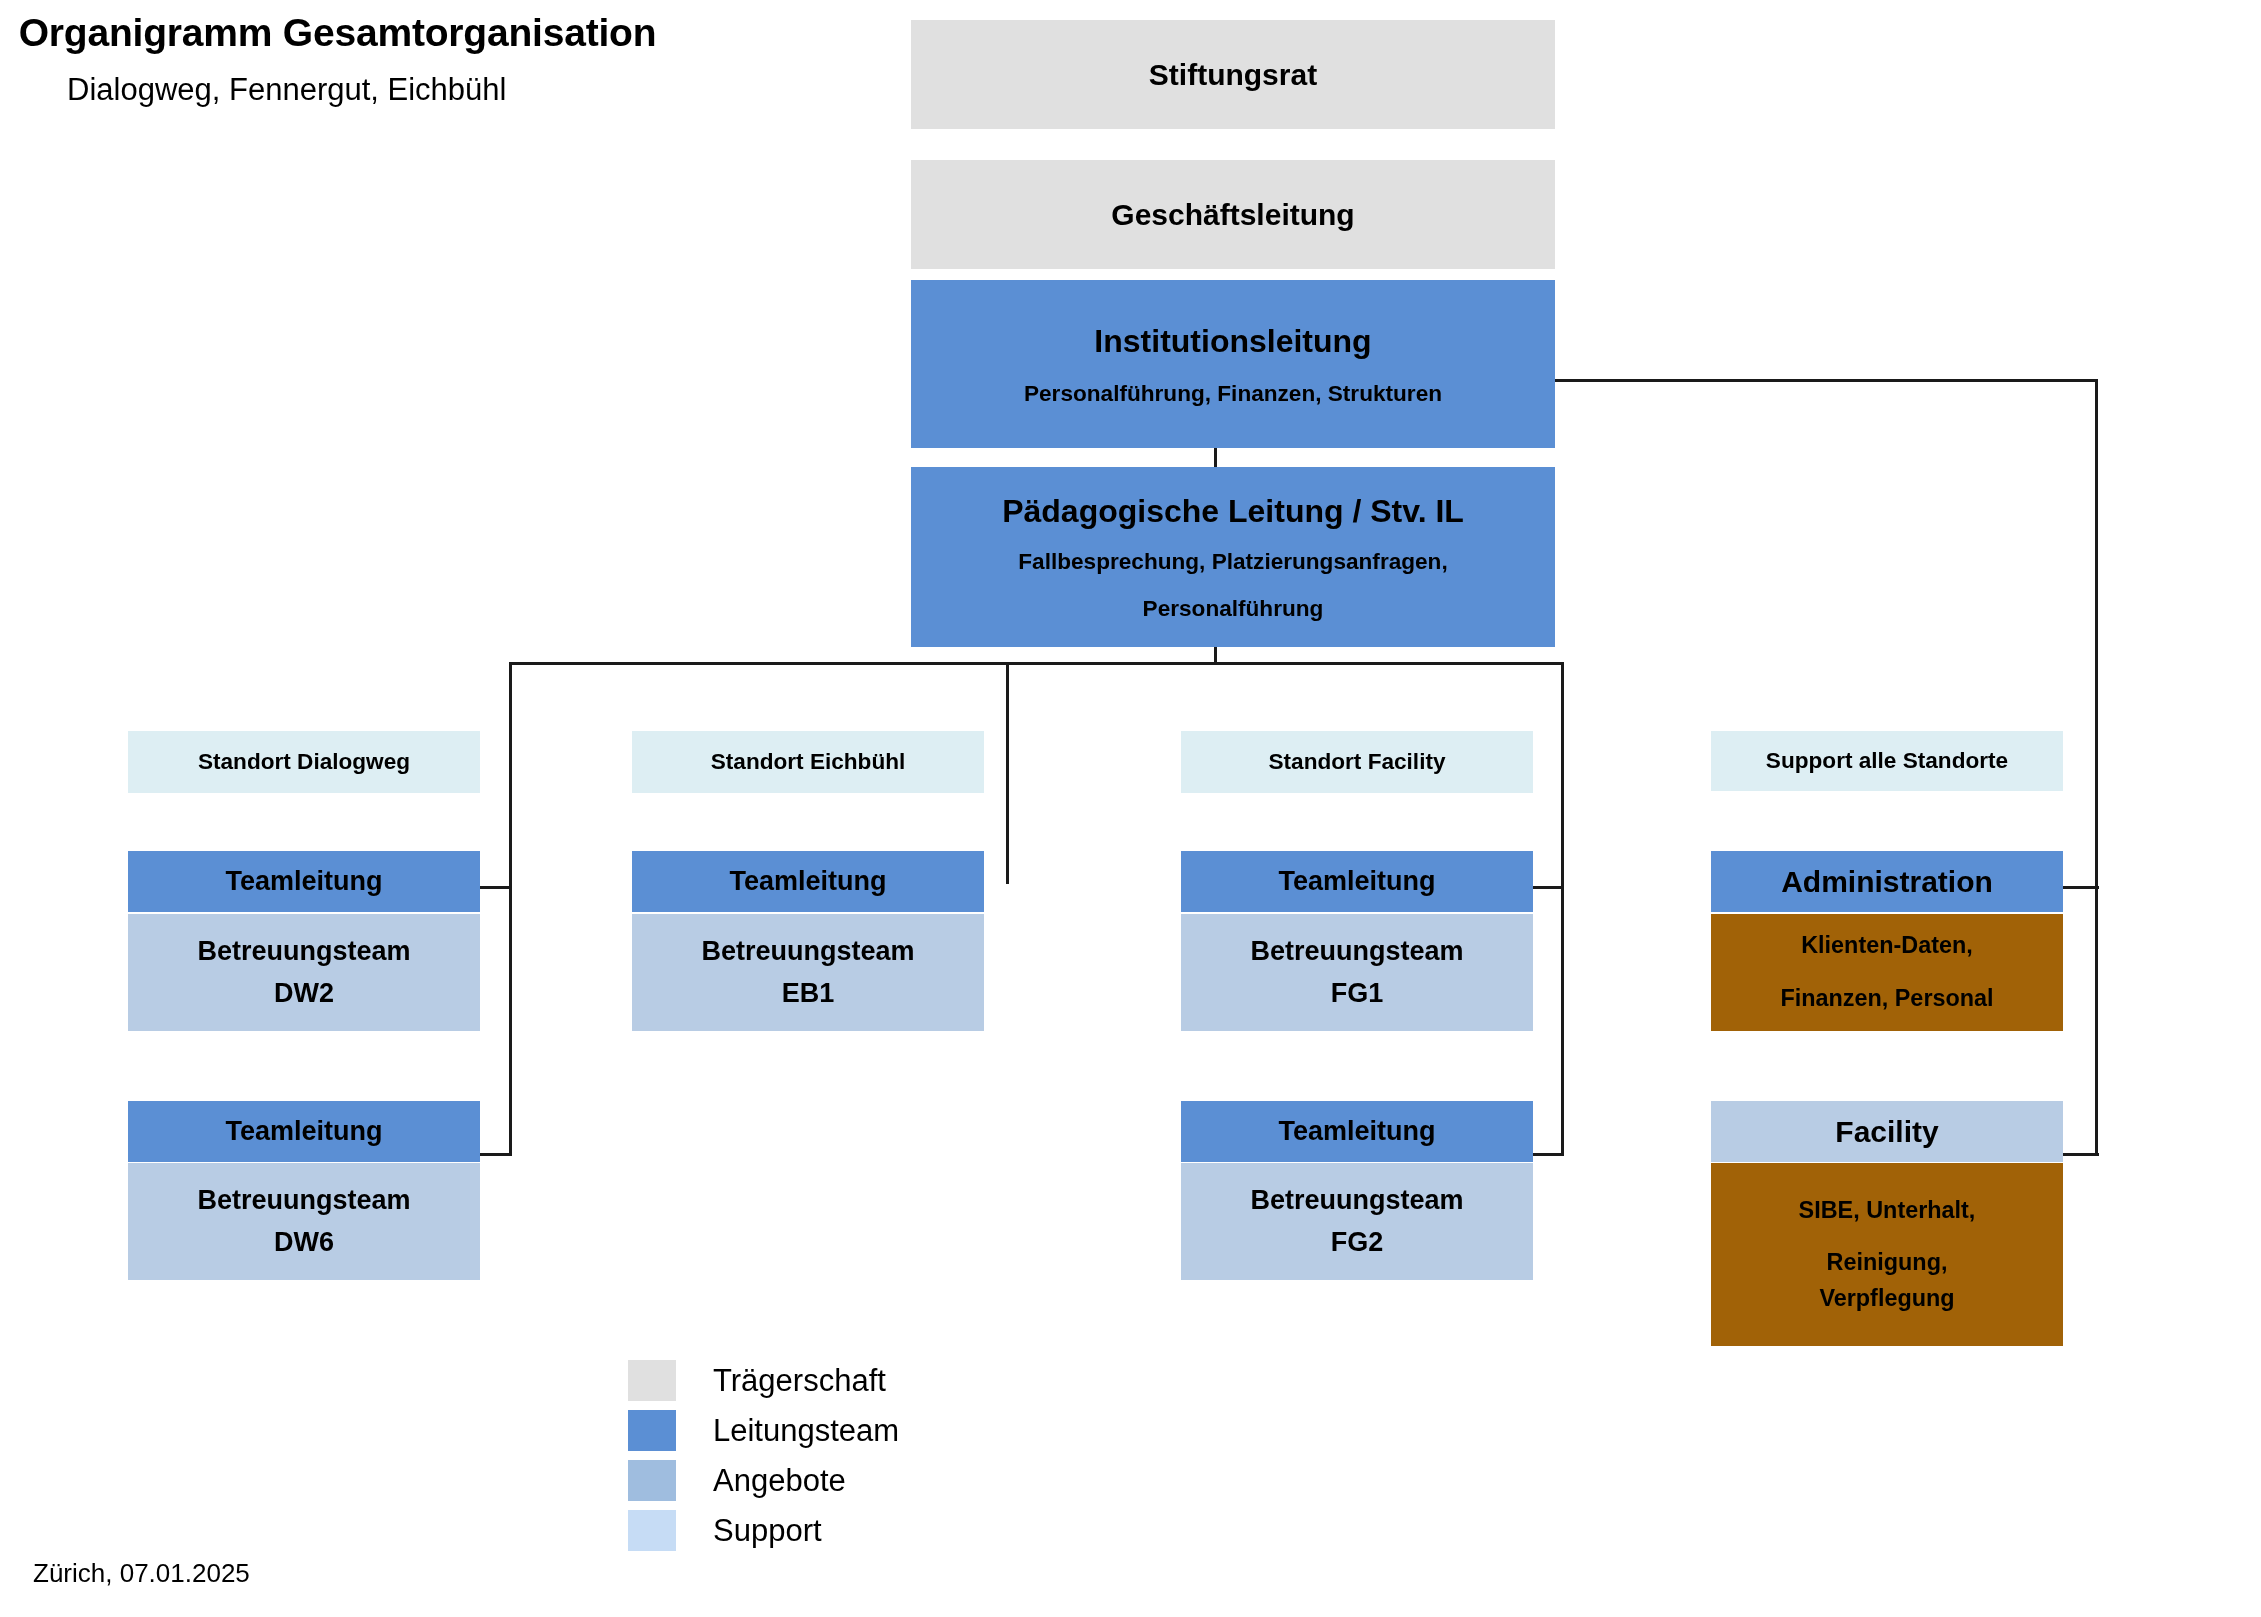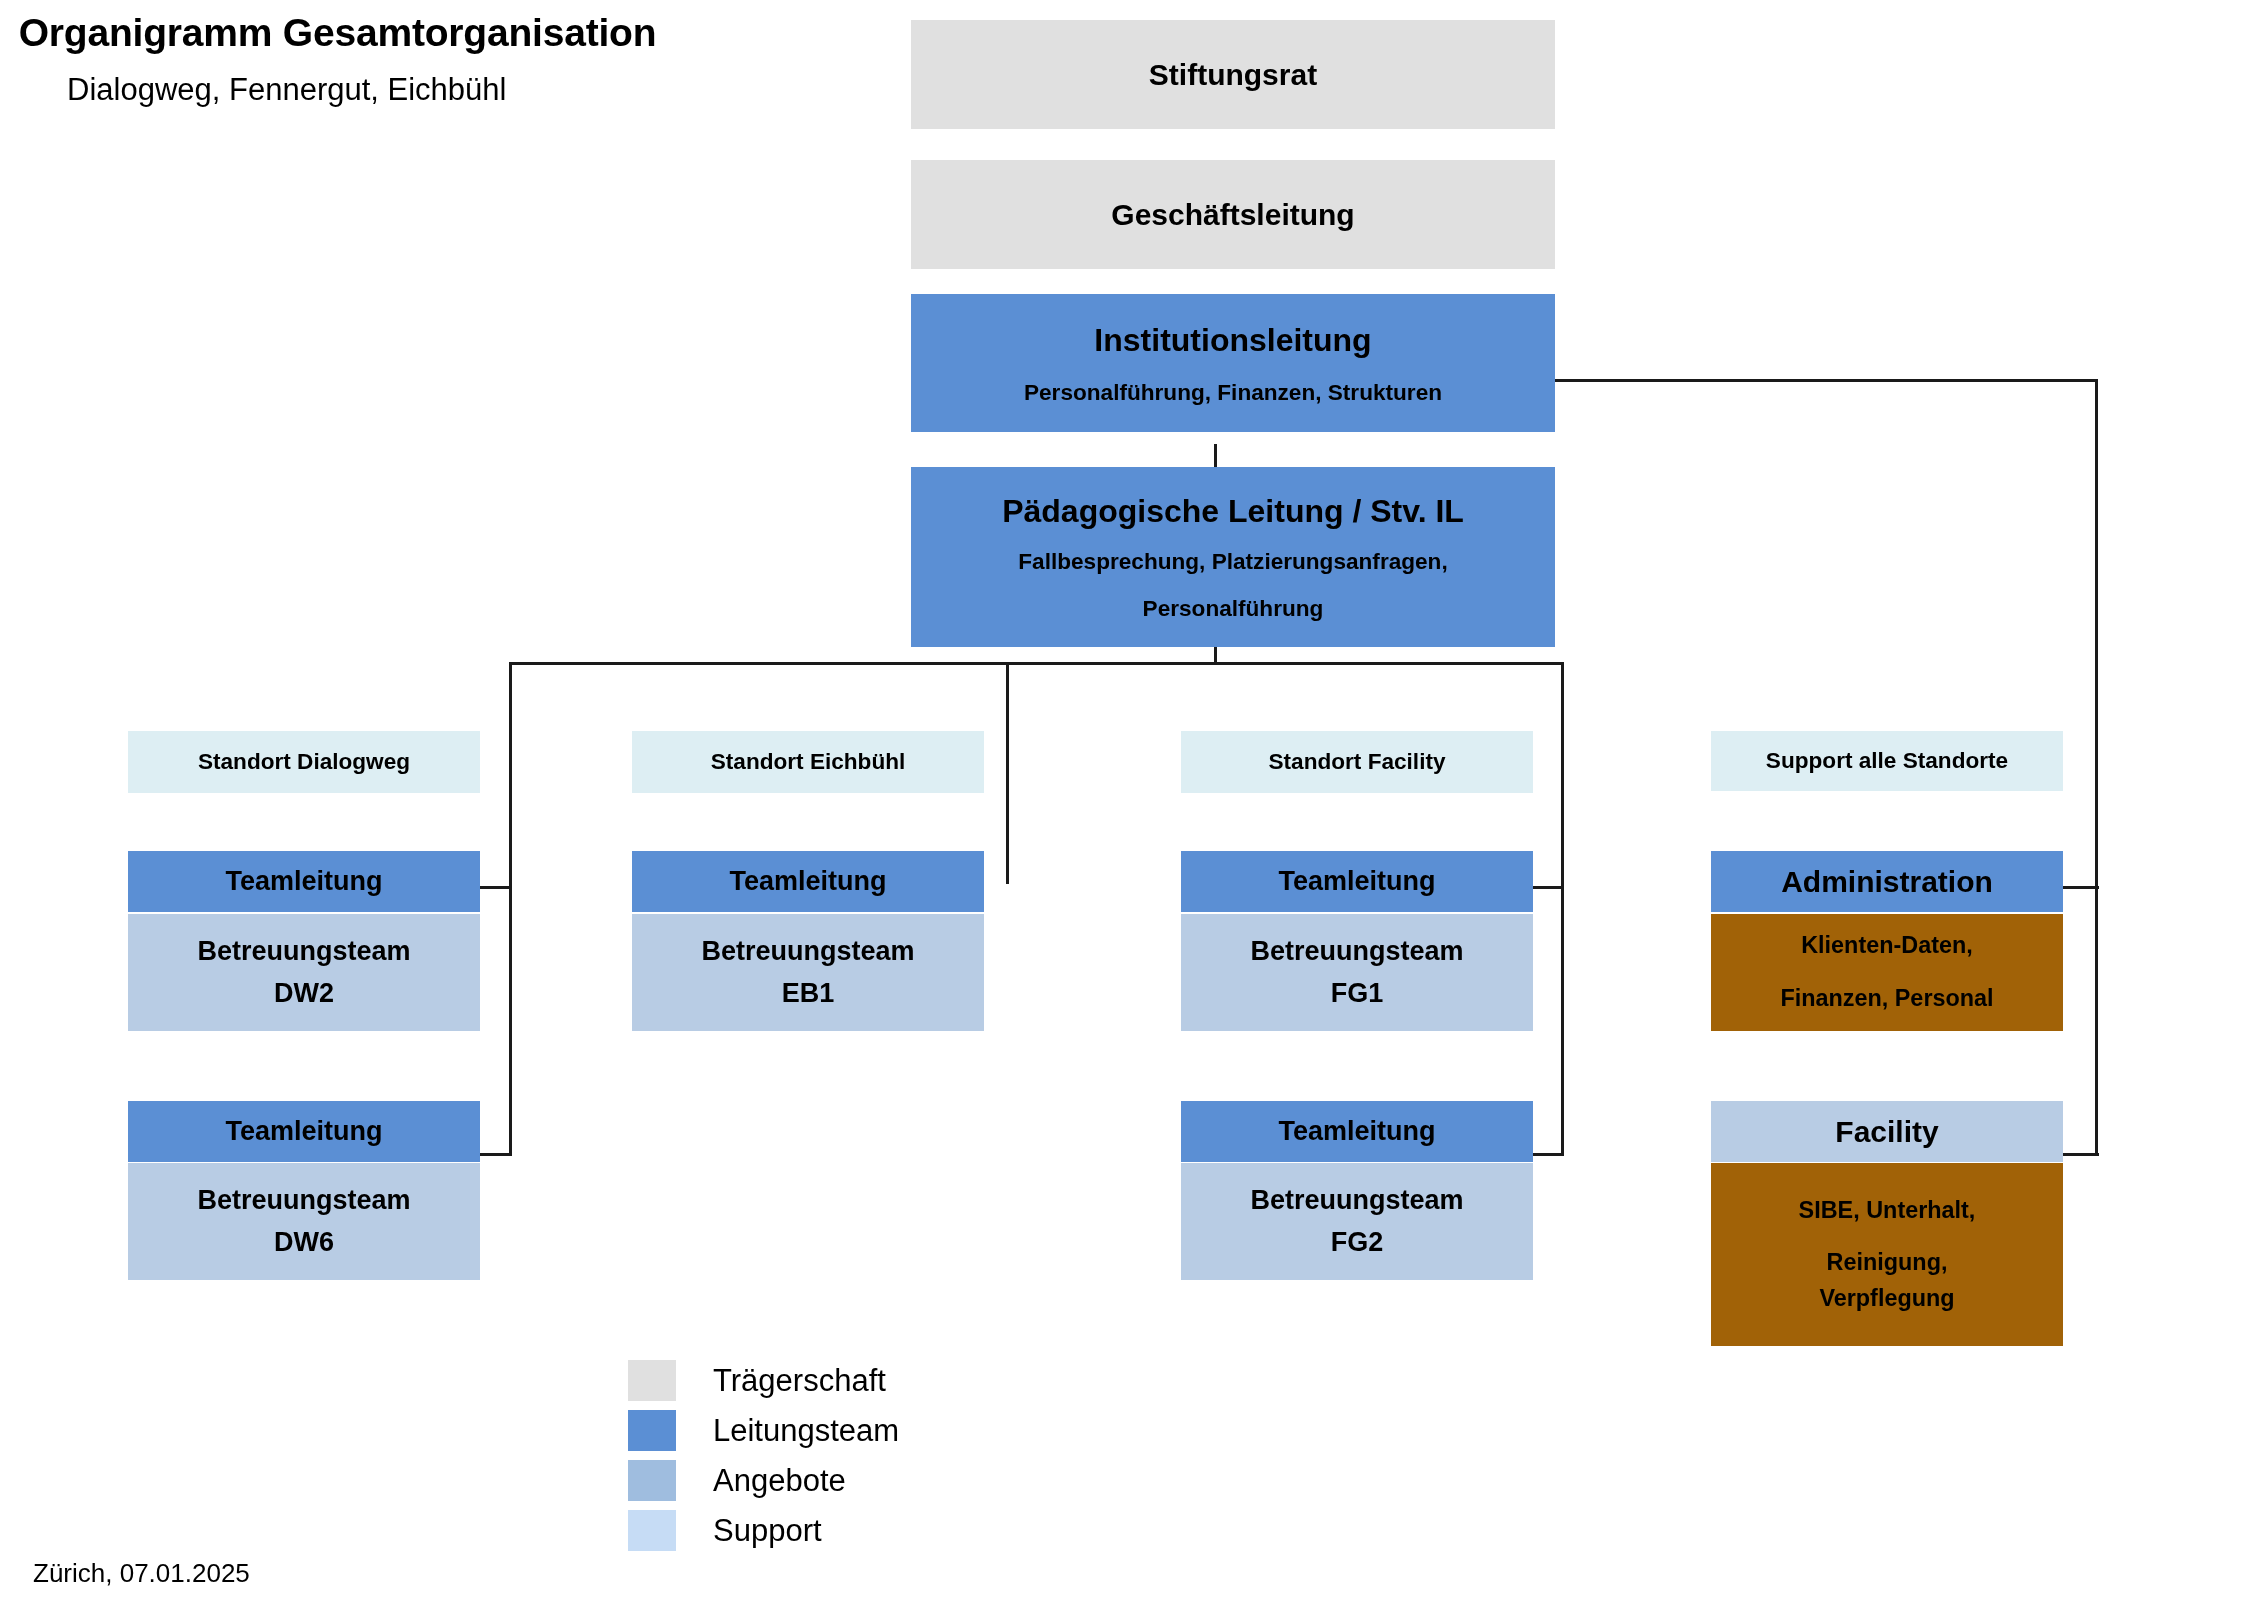--- a/index.html
+++ b/index.html
@@ -68,21 +68,21 @@
   <div class="ln lnh abs" style="left:2063px;top:1153px;width:36px;"></div>
 
   <div class="abs box c-traeger" style="left:911px;top:20px;width:644px;height:109px;">
     <div class="hd" style="font-size:30px;">Stiftungsrat</div>
   </div>
 
   <div class="abs box c-traeger" style="left:911px;top:160px;width:644px;height:109px;">
     <div class="hd" style="font-size:30px;">Geschäftsleitung</div>
   </div>
 
-  <div class="abs box c-leitung" style="left:911px;top:294px;width:644px;height:138px;">
+  <div class="abs box c-leitung" style="left:911px;top:280px;width:644px;height:168px;">
     <div class="hd" style="font-size:32px;margin-bottom:11px;">Institutionsleitung</div>
     <div class="sub" style="font-size:22.6px;">Personalführung, Finanzen, Strukturen</div>
   </div>
 
   <div class="abs box c-leitung" style="left:911px;top:467px;width:644px;height:180px;">
     <div class="hd" style="font-size:32px;margin-bottom:9.3px;">Pädagogische Leitung / Stv. IL</div>
     <div class="sub" style="font-size:22.6px;">Fallbesprechung, Platzierungsanfragen,</div>
     <div class="sub" style="font-size:22.6px;margin-top:12.5px;">Personalführung</div>
   </div>
 

